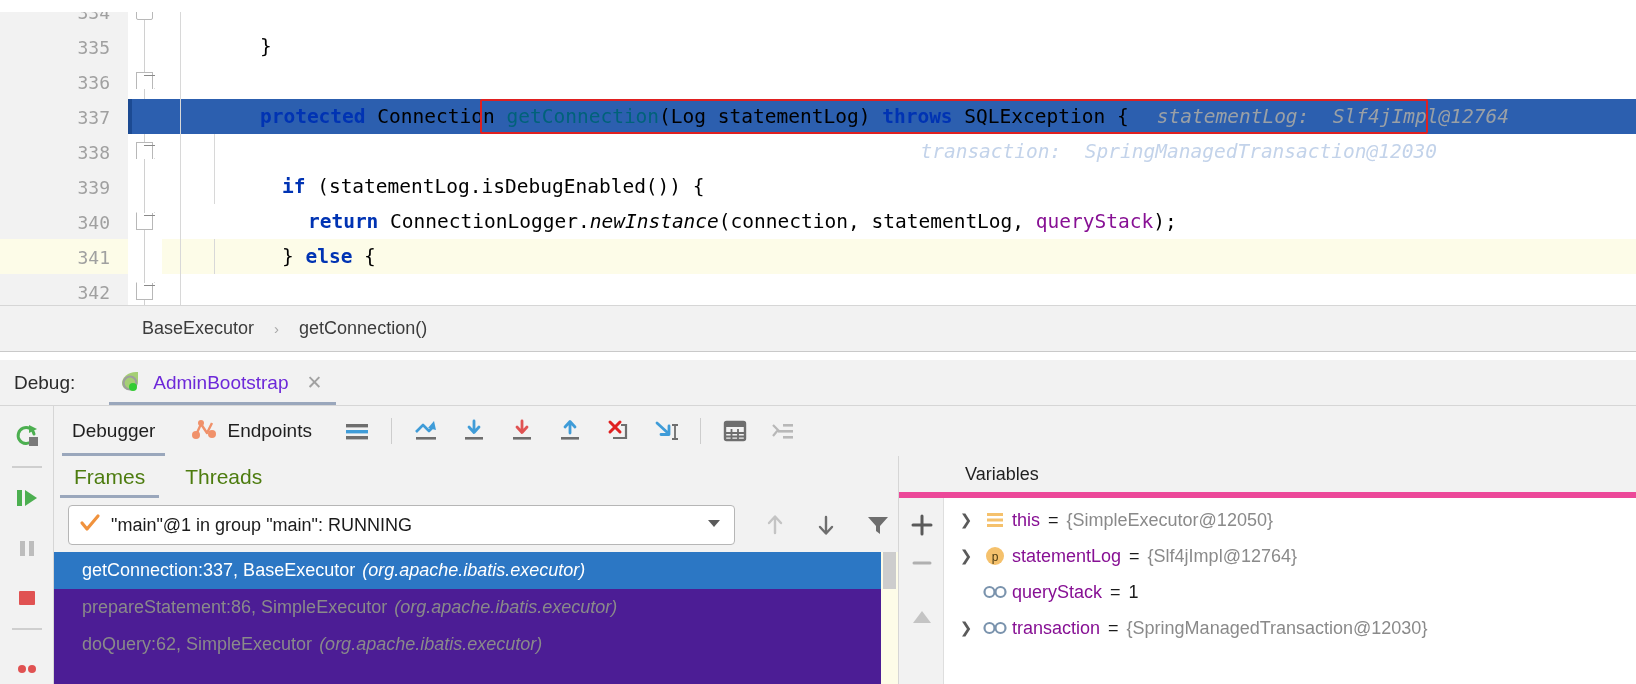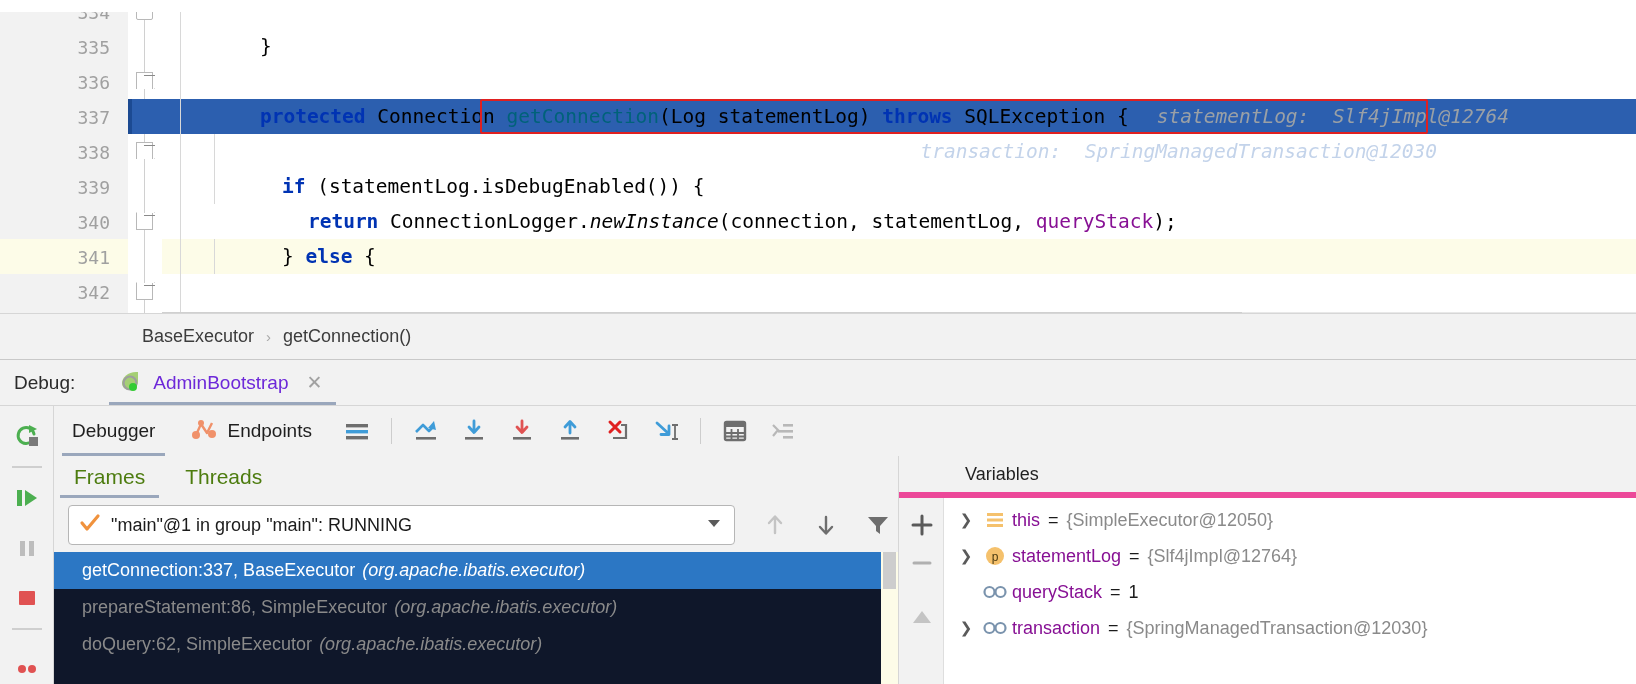--- a/index.html
+++ b/index.html
@@ -66,23 +66,23 @@
     position: absolute; border: 2px solid #e02020; border-radius: 2px;
     pointer-events: none;
   }
   .indent-guide { position:absolute; width:1px; background:#d8d8d8; }
 
   .hscroll-track { position:absolute; left:162px; right:0; bottom:0; height:13px; background:#e8e8e8; }
   .hscroll-thumb { position:absolute; left:162px; bottom:0; width:1080px; height:13px; background:#d0d0d0; }
 
   
   .breadcrumb {
-    position: absolute; left: 0; top: 313px; width: 1636px; height: 47px;
+    position: absolute; left: 0; top: 305px; width: 1636px; height: 47px;
     background: #f2f2f2; border-top: 1px solid #d6d6d6; border-bottom: 1px solid #c9c9c9;
-    display: flex; align-items: center; padding-left: 142px; gap: 12px;
+    display: flex; align-items: center; padding-left: 142px; gap: 20px;
   }
   .crumb { font-size: 18px; color: #3c3c3c; }
   .crumb-sep { font-size: 15px; color: #a8a8a8; }
 
   
   .debugbar {
     position: absolute; left: 0; top: 360px; width: 1636px; height: 45px;
     background: #f2f2f2; display: flex; align-items: center;
   }
   .debug-label { font-size: 19px; color: #2b2b2b; margin-left: 14px; }
@@ -130,21 +130,21 @@
   .ft-tab-label { font-size: 21px; color: #4d7c0f; }
 
   .thread-row { position:absolute; left:0; top:42px; right:0; height:54px; background:#f2f2f2; display:flex; align-items:center; }
   .thread-select {
     margin-left: 14px; width: 672px; height: 40px; background:#fff;
     border:1px solid #b6b6b6; border-radius:4px; display:flex; align-items:center; padding: 0 10px;
   }
   .thread-text { font-size: 18px; color: #1b1b1b; margin-left: 10px; flex: 1; }
   .th-icon { width: 40px; height: 40px; display:flex; align-items:center; justify-content:center; margin-left: 8px; }
 
-  .frames-list { position:absolute; left:0; top:96px; right:0; bottom:0; background:#0f172a; overflow:hidden; }
+  .frames-list { position:absolute; left:0; top:96px; right:0; bottom:0; background:#4c1d95; overflow:hidden; }
   .frame-row { height: 37px; display:flex; align-items:center; padding-left: 28px; font-size: 18px; white-space: nowrap; }
   .frame-row.sel { background:#2c77c4; }
   .frame-name { color: #8a8a8a; }
   .frame-row.sel .frame-name { color: #ffffff; }
   .frame-pkg { color: #8a8a8a; font-style: italic; margin-left: 7px; }
   .frame-row.sel .frame-pkg { color: #ffffff; }
   .fr-scroll-track { position:absolute; right:0; top:0; bottom:0; width:17px; background:#fdfce8; }
   .fr-scroll-thumb { position:absolute; right:2px; top:0; width:13px; height:37px; background:#cdcdcd; }
 
   

